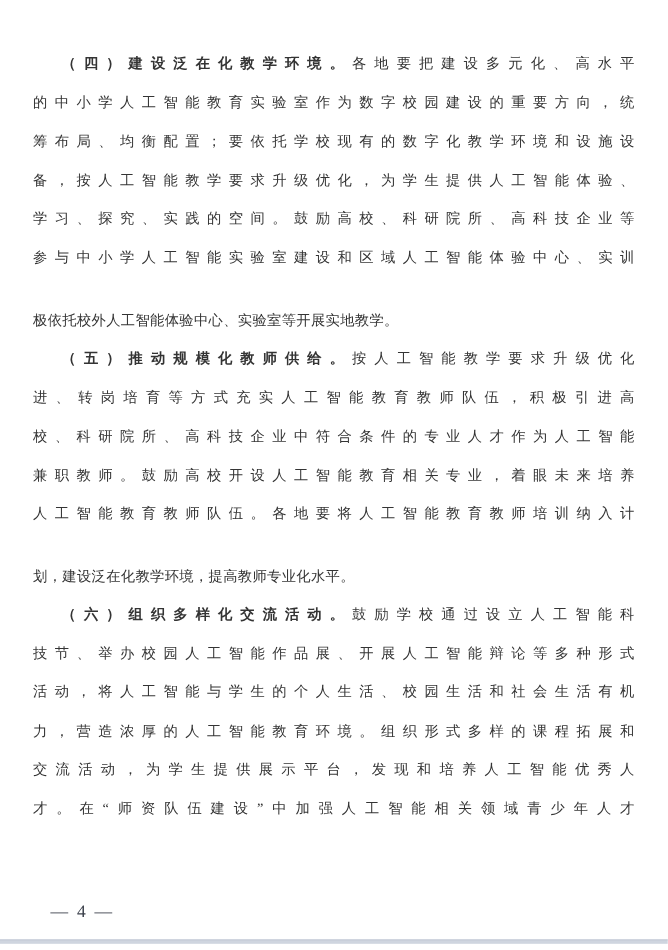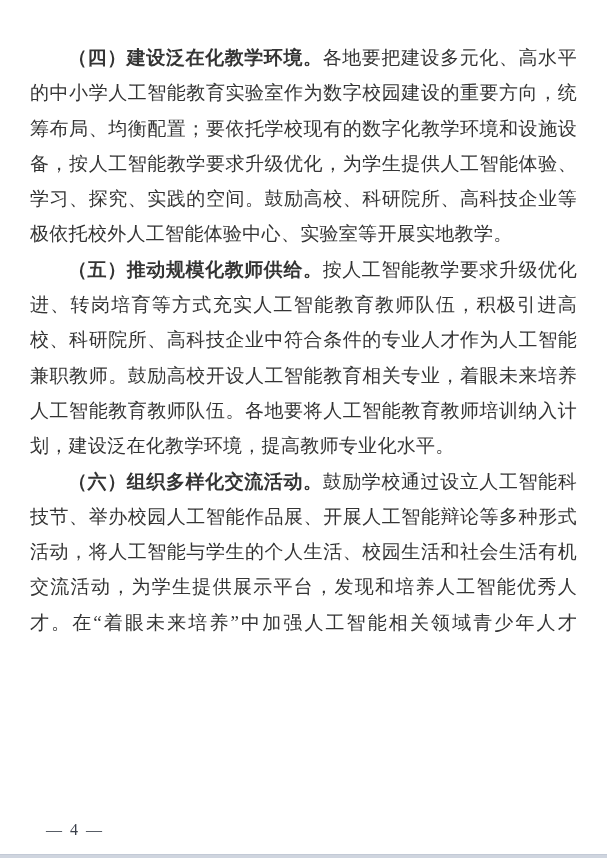--- a/index.html
+++ b/index.html
@@ -20,34 +20,35 @@
     inset: 0;
     background: #ffffff;
   }
   .text-block {
     position: absolute;
     left: 30px;
     top: 40px;
     width: 547px;
   }
   .line {
-    font-size: 19px;
+    font-size: 13px;
     line-height: 35.3px;
     height: 35.3px;
     letter-spacing: 0.3px;
     text-align: justify;
     text-align-last: justify;
     overflow: hidden;
     color: #343434;
   }
   .line.first {
     text-indent: 2em;
   }
   .line.end {
     text-align-last: left;
+    margin-top: 21px;
   }
   .heading {
     font-weight: 600;
   }
   .page-number {
     position: absolute;
     left: 46px;
     top: 821px;
     font-size: 16px;
     line-height: 18px;
@@ -71,38 +72,40 @@
 <div class="page">
 
   <div class="text-block">
 
     <div>
       <div class="line first"><span class="heading">（四）建设泛在化教学环境。</span><span>各地要把建设多元化、高水平</span></div>
       <div class="line">的中小学人工智能教育实验室作为数字校园建设的重要方向，统</div>
       <div class="line">筹布局、均衡配置；要依托学校现有的数字化教学环境和设施设</div>
       <div class="line">备，按人工智能教学要求升级优化，为学生提供人工智能体验、</div>
       <div class="line">学习、探究、实践的空间。鼓励高校、科研院所、高科技企业等</div>
+      <div class="line">参与中小学人工智能实验室建设和区域人工智能体验中心、实训</div>
       <div class="line end">极依托校外人工智能体验中心、实验室等开展实地教学。</div>
     </div>
 
     <div>
       <div class="line first"><span class="heading">（五）推动规模化教师供给。</span><span>按人工智能教学要求升级优化</span></div>
       <div class="line">进、转岗培育等方式充实人工智能教育教师队伍，积极引进高</div>
       <div class="line">校、科研院所、高科技企业中符合条件的专业人才作为人工智能</div>
       <div class="line">兼职教师。鼓励高校开设人工智能教育相关专业，着眼未来培养</div>
       <div class="line">人工智能教育教师队伍。各地要将人工智能教育教师培训纳入计</div>
       <div class="line end">划，建设泛在化教学环境，提高教师专业化水平。</div>
     </div>
 
     <div>
       <div class="line first"><span class="heading">（六）组织多样化交流活动。</span><span>鼓励学校通过设立人工智能科</span></div>
       <div class="line">技节、举办校园人工智能作品展、开展人工智能辩论等多种形式</div>
       <div class="line">活动，将人工智能与学生的个人生活、校园生活和社会生活有机</div>
+      <div class="line">力，营造浓厚的人工智能教育环境。组织形式多样的课程拓展和</div>
       <div class="line">交流活动，为学生提供展示平台，发现和培养人工智能优秀人</div>
-      <div class="line">才。在“着眼未来培养”中加强人工智能相关领域青少年人才</div>
+      <div class="line">才。在“师资队伍建设”中加强人工智能相关领域青少年人才</div>
     </div>
 
   </div>
 
   <div class="page-number">— 4 —</div>
 
   <div class="page-separator"></div>
 
 </div>
 

